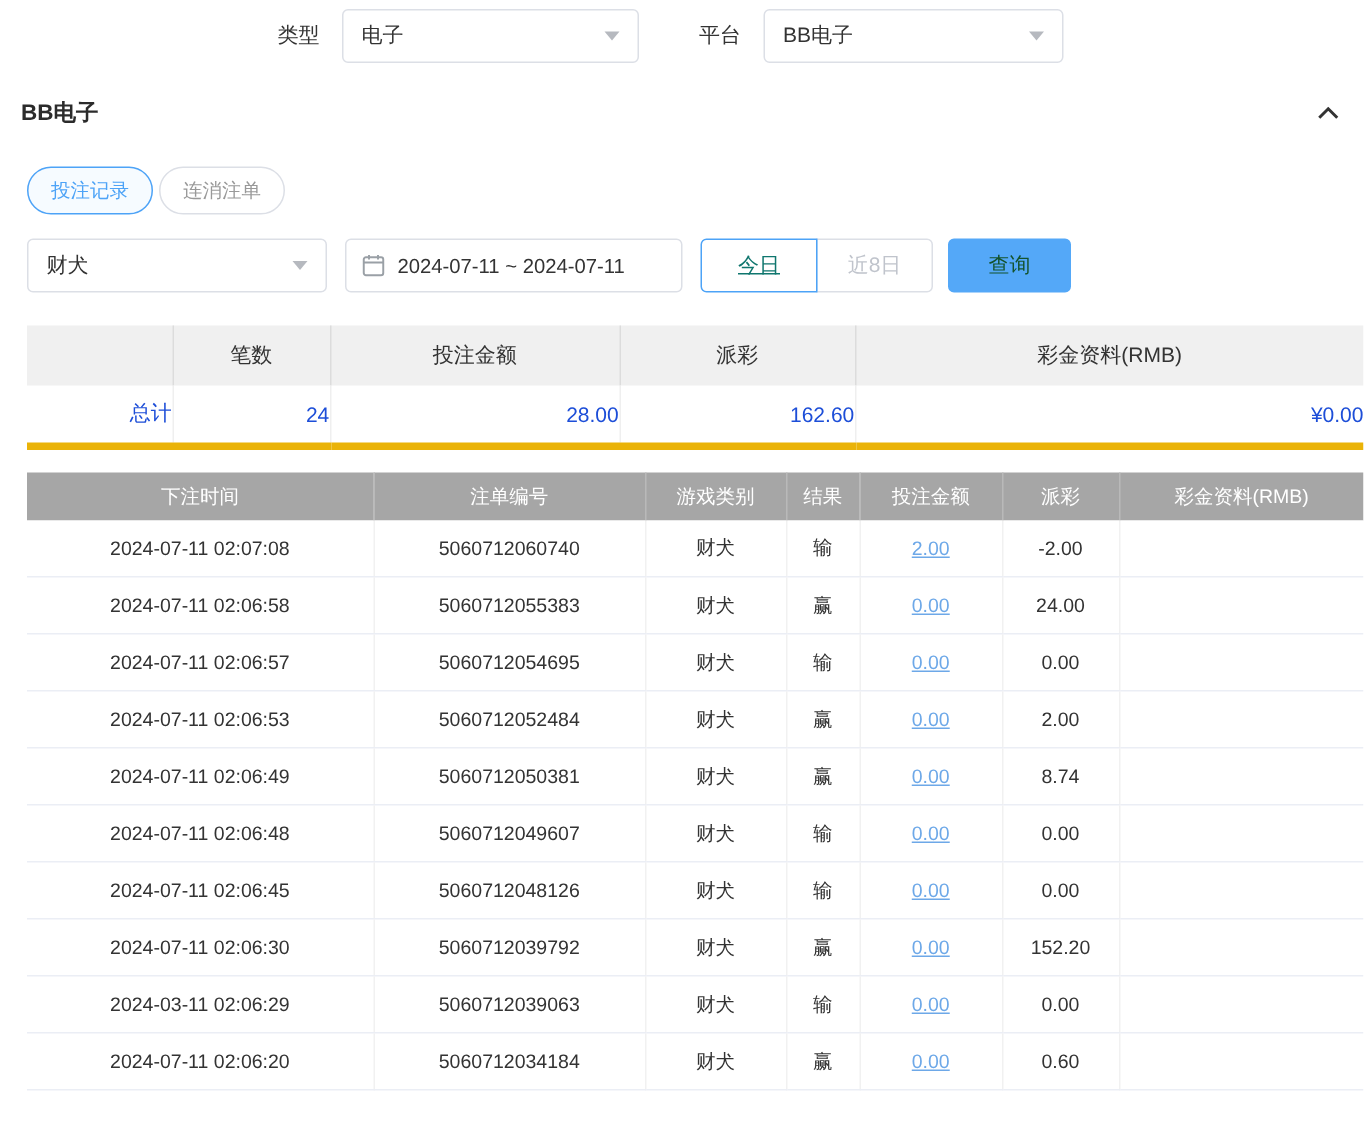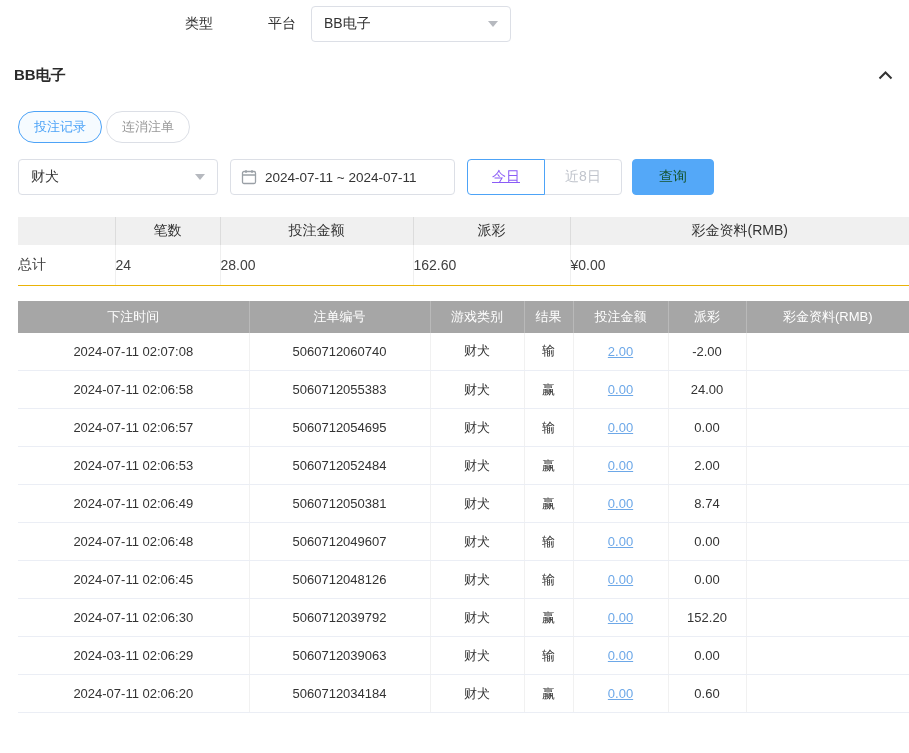--- a/index.html
+++ b/index.html
@@ -33,32 +33,32 @@
   
   .filter-row { display:flex; align-items:center; margin:16px 0 0 18px; }
   .date-picker { width:225px; height:36px; border:1px solid #dcdfe6; border-radius:4px;
     display:flex; align-items:center; gap:8px; padding:0 10px; margin-left:12px;
     font-size:13.5px; color:#333; cursor:pointer; white-space:nowrap; overflow:hidden; }
   .range-group { display:flex; margin-left:12px; }
   .range-btn { height:36px; width:78px; background:#fff; border:1px solid #dcdfe6;
     font-size:14px; color:#c0c4cc; margin-left:-1px; cursor:pointer; }
   .range-btn:first-child { border-radius:4px 0 0 4px; margin-left:0; }
   .range-btn:last-child { border-radius:0 4px 4px 0; }
-  .range-btn.active { color:#8b5cf6; border-color:#4da3f7; position:relative; z-index:1;text-decoration:underline; }
+  .range-btn.active { color:#0f766e; border-color:#4da3f7; position:relative; z-index:1;text-decoration:underline; }
   .search-btn { height:36px; width:82px; margin-left:10px; background:#54a8f8;
     border:1px solid #54a8f8; border-radius:4px; color:#14532d; font-size:14px; cursor:pointer; }
 
   
   .summary-table { margin:22px 0 0 18px; border-collapse:collapse; table-layout:fixed;
     width:891px; font-size:14px; }
-  .summary-table th { background:#f0f0f0; height:28px; font-weight:400; color:#333;
+  .summary-table th { background:#f0f0f0; height:40px; font-weight:400; color:#333;
     text-align:center; border-right:1px solid #dcdcdc; }
   .summary-table th:last-child { border-right:0; }
-  .summary-table td { height:40px; text-align:left; color:#404040;
-    border-right:1px solid #efefef; border-bottom:1px solid #eab308; }
+  .summary-table td { height:40px; text-align:right; color:#1d4ed8;
+    border-right:1px solid #efefef; border-bottom:5px solid #eab308; }
   .summary-table td:last-child { border-right:0; }
 
   
   .main-table { margin:15px 0 0 18px; border-collapse:collapse; table-layout:fixed;
     width:891px; font-size:13px; }
   .main-table th { background:#a6a6a6; color:#fff; height:32px; font-weight:400;
     text-align:center; border-right:1px solid #b9b9b9; }
   .main-table th:last-child { border-right:0; }
   .main-table td { height:38px; text-align:center; color:#333; background:#fff;
     border-bottom:1px solid #ebeef5; border-right:1px solid #f1f1f1; }
@@ -66,20 +66,24 @@
   .amt-link { color:#6da8e8; text-decoration:underline; cursor:pointer; }
   .neg { color:#e8403a; }
 </style>
 </head>
 <body>
 
 <div class="page">
 
   <div class="top-bar">
     <span class="field-label">类型</span>
+    <div class="select w198">
+      <span>电子</span>
+      <i class="caret-down"></i>
+    </div>
     <span class="field-label platform-label">平台</span>
     <div class="select w200">
       <span>BB电子</span>
       <i class="caret-down"></i>
     </div>
   </div>
 
   <div class="section-header">
     <span class="section-title">BB电子</span>
     <span class="collapse-btn">

